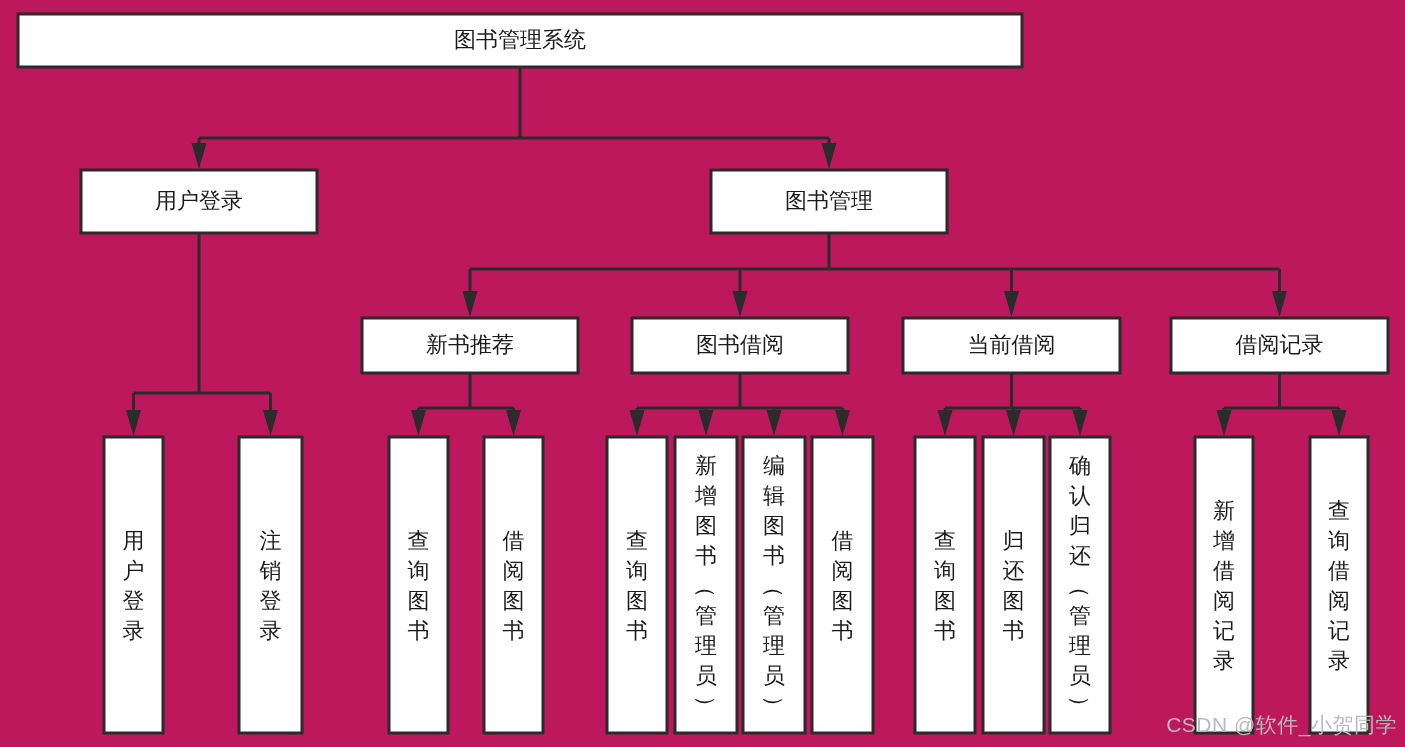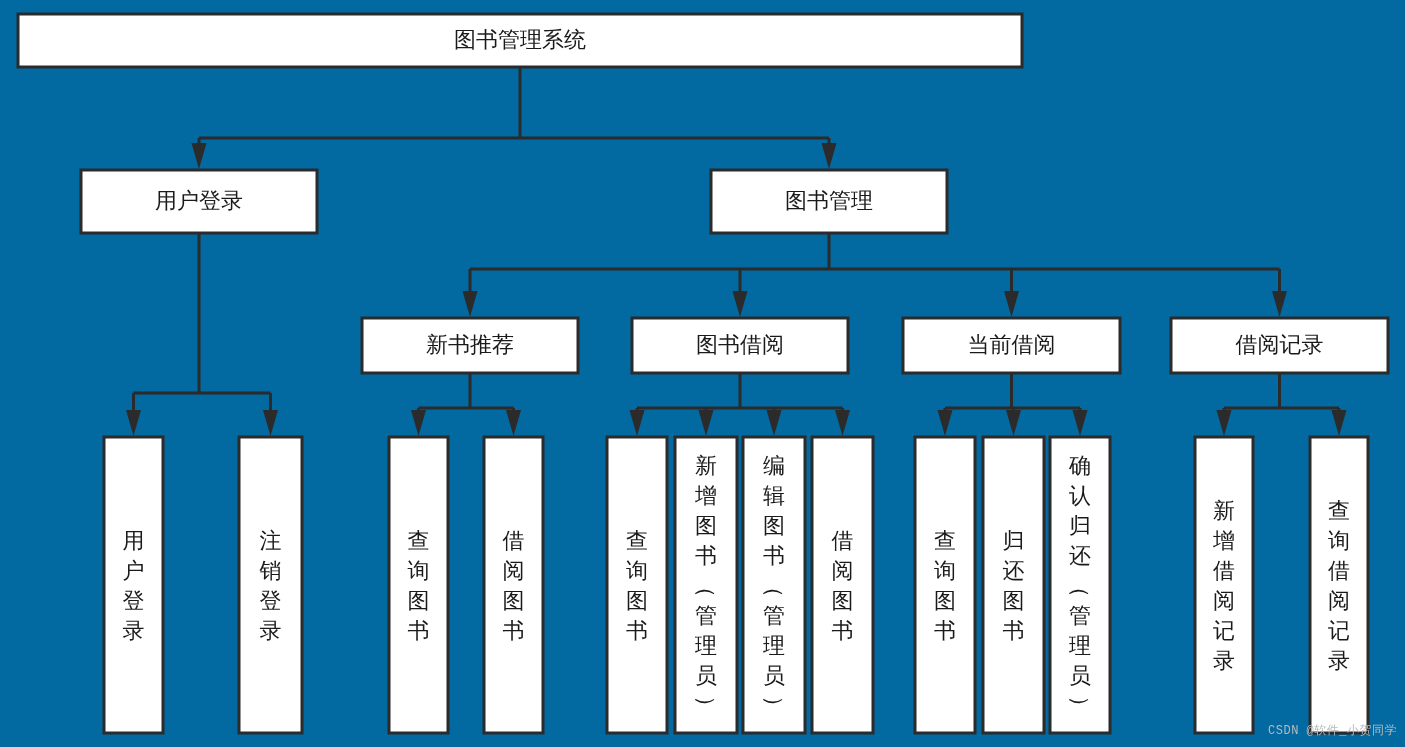--- a/index.html
+++ b/index.html
@@ -1,36 +1,36 @@
 <!DOCTYPE html>
 <html><head>
 <meta charset="utf-8">
 <style>
   html,body{margin:0;padding:0;background:#ffffff;}
   body{
     font-family:"Liberation Sans","DejaVu Sans",sans-serif;
     width:1405px;height:747px;overflow:hidden;position:relative;
   }
-  #diagram-root{position:relative;width:1405px;height:747px;background:#0369a1;}
+  #diagram-root{position:relative;width:1405px;height:747px;background:#be185d;}
   svg.diagram{position:absolute;left:0;top:0;width:1405px;height:747px;display:block;}
   .node-rect{fill:#ffffff;stroke:#2b2b2b;stroke-width:3;}
   .link-line{stroke:#2b2b2b;stroke-width:3;fill:none;stroke-linecap:butt;}
   .arrow-head{fill:#2b2b2b;stroke:none;}
   .node-label{
     font-family:"Liberation Sans","DejaVu Sans",sans-serif;
     fill:#1a1a1a;font-size:22px;text-anchor:middle;dominant-baseline:middle;
   }
   .node-label-v{
     font-family:"Liberation Sans","DejaVu Sans",sans-serif;
     fill:#1a1a1a;font-size:22px;text-anchor:middle;
   }
   .watermark{
     position:absolute;right:8px;bottom:8px;
-    font-family:Liberation Mono, monospace;
-    font-size:12px;color:#b9b9b9;white-space:nowrap;letter-spacing:.5px;
+    font-family:Liberation Sans, sans-serif;
+    font-size:21px;color:#b9b9b9;white-space:nowrap;letter-spacing:.5px;
   }
 </style>
 </head>
 <body>
 
 <div id="diagram-root">
   <svg class="diagram" viewBox="0 0 1405 747" xmlns="http://www.w3.org/2000/svg">
     <g id="edge-layer">
         <path class="link-line" d="M 520 67 L 520 138"></path>
         <path class="link-line" d="M 199 138 L 829 138"></path>

